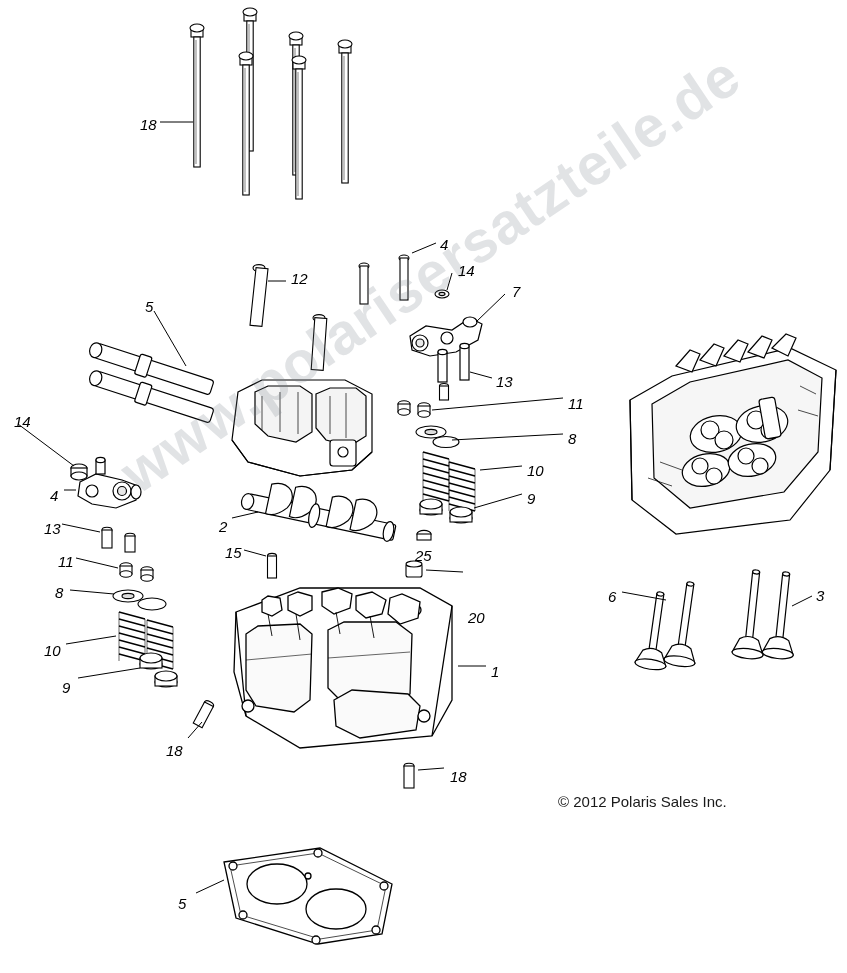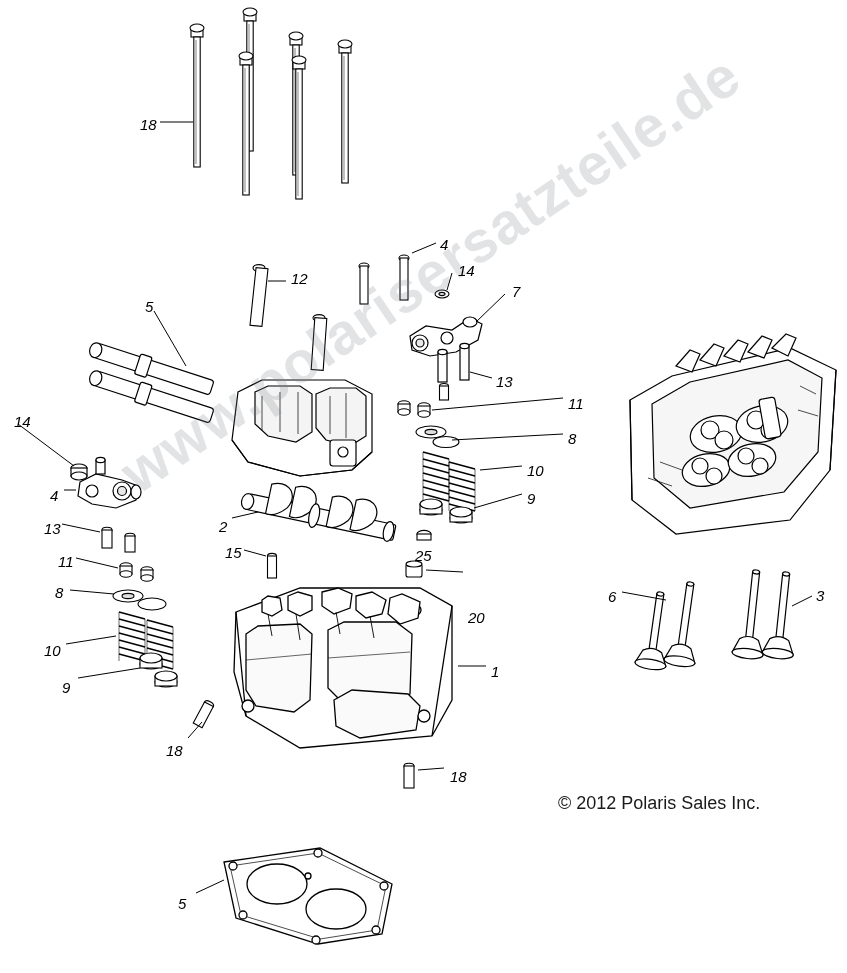--- a/index.html
+++ b/index.html
@@ -29,21 +29,21 @@
     font-family: "Liberation Sans", sans-serif;
     font-size: 15px;
     color: #000000;
     white-space: nowrap;
     line-height: 1;
     font-style: italic;
   }
   .copyright {
     position: absolute;
     font-family: "Liberation Sans", sans-serif;
-    font-size: 18px;
+    font-size: 15px;
     color: #1a1a1a;
     white-space: nowrap;
   }
   .watermark {
     position: absolute;
     left: 50px;
     top: 240px;
     width: 760px;
     text-align: center;
     font-family: "Liberation Sans", sans-serif;

